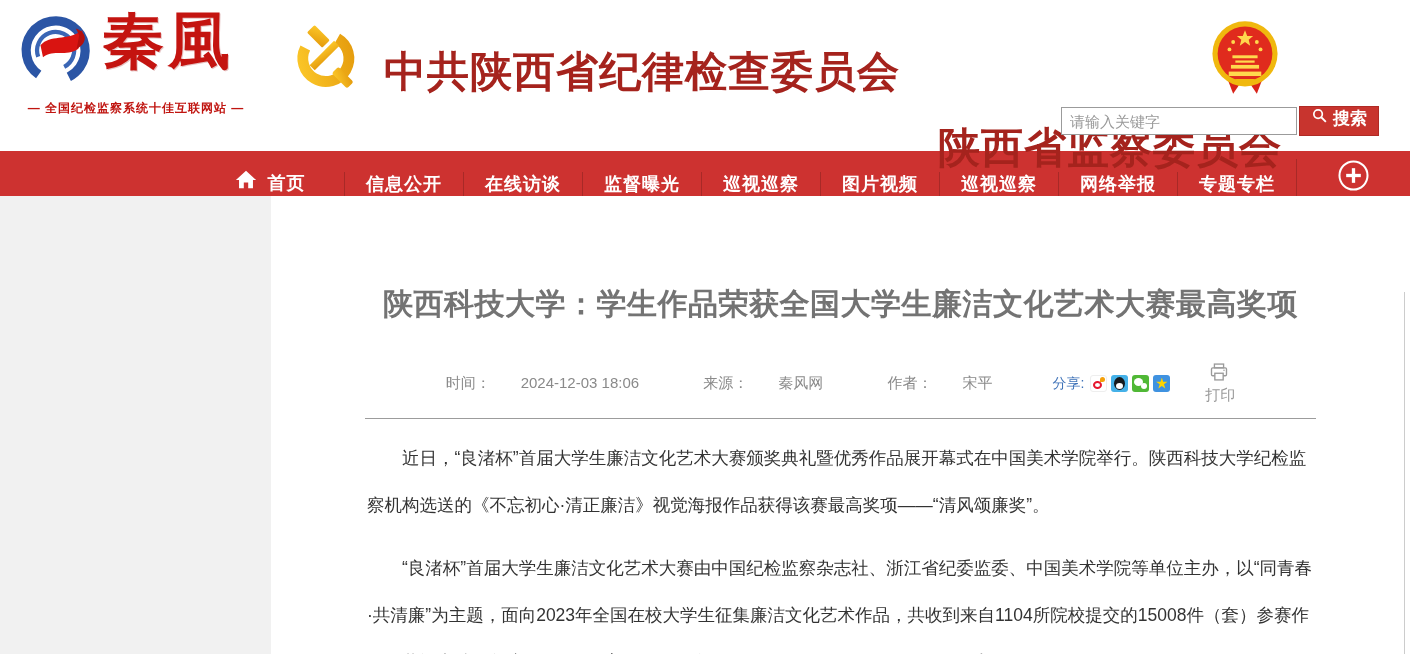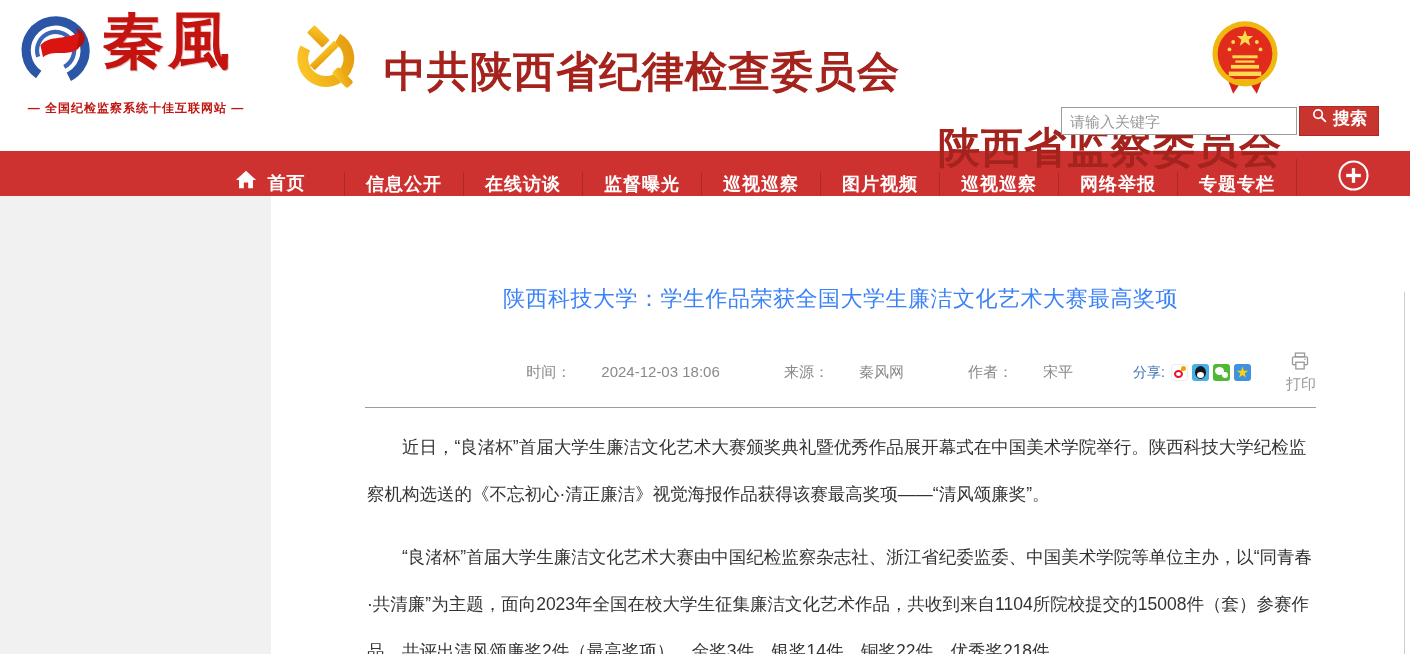--- a/index.html
+++ b/index.html
@@ -39,25 +39,25 @@
   .nav-home { width:148px; gap:11px; }
   .nav-std { width:119px; }
   .nav-item + .nav-item, .nav-plus { border-left:1px solid rgba(0,0,0,.18); }
   .nav-plus { flex:1; display:flex; align-items:center; justify-content:center; cursor:pointer; }
 
   
   .content { display:flex; height:458px; position:relative; }
   .gutter { width:271px; background:#f1f1f1; }
   .main { flex:1; background:#fff; padding:0 80px; }
 
-  .article-title { margin-top:88px; text-align:center; font-size:22px; font-weight:400;
-                   color:#3b82f6; letter-spacing:.5px; }
+  .article-title { margin-top:88px; text-align:center; font-size:30px; font-weight:700;
+                   color:#737373; letter-spacing:.5px; }
 
   .meta-wrap { margin:37px 14px 0 14px; padding-bottom:13px; border-bottom:1px solid #9c9c9c;
-               display:flex; justify-content:flex-end; align-items:center; }
+               display:flex; justify-content:center; align-items:center; }
   .meta-left { font-size:15px; color:#8a8a8a; }
   .meta-left span { margin-right:30px; }
   .meta-right { display:flex; align-items:center; }
   .share-label { font-size:14px; color:#3e72b8; margin-right:6px; }
   .share-icons { display:flex; gap:4px; }
   .si { width:17px; height:17px; border-radius:3px; position:relative; cursor:pointer;
         overflow:hidden; display:inline-block; }
   .si i { position:absolute; display:block; }
   .si-weibo { background:#fff; border:1px solid #eee; }
   .si-weibo .eye { width:9px; height:8px; border:2px solid #e6162d; border-radius:50%;

